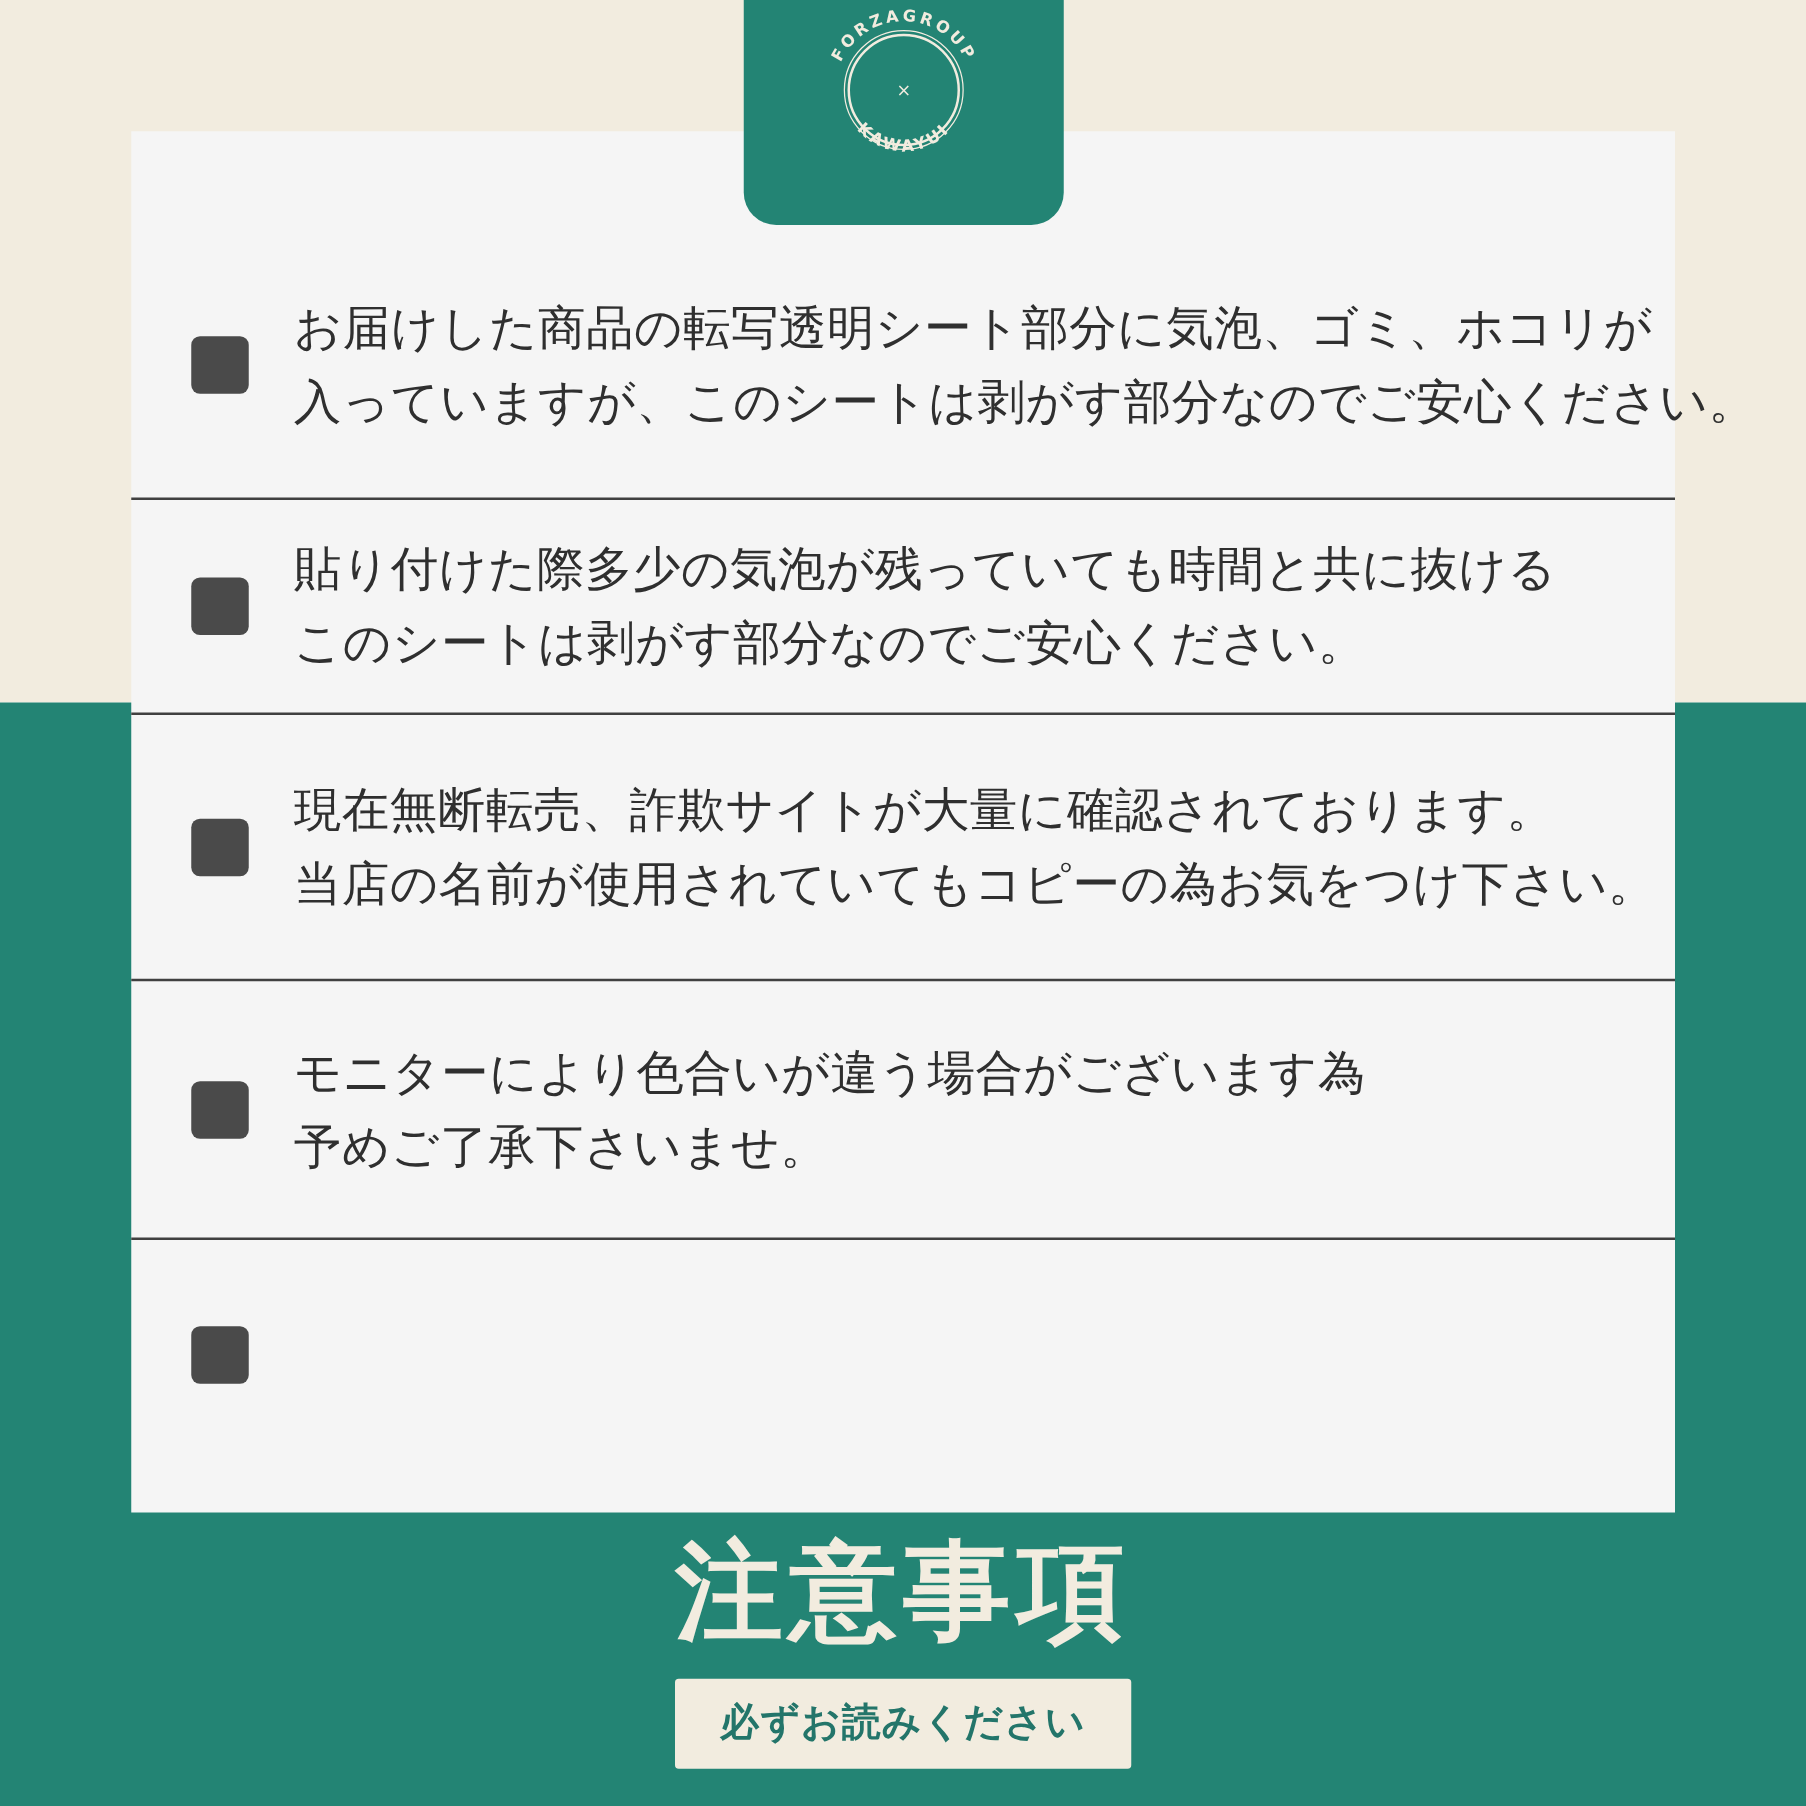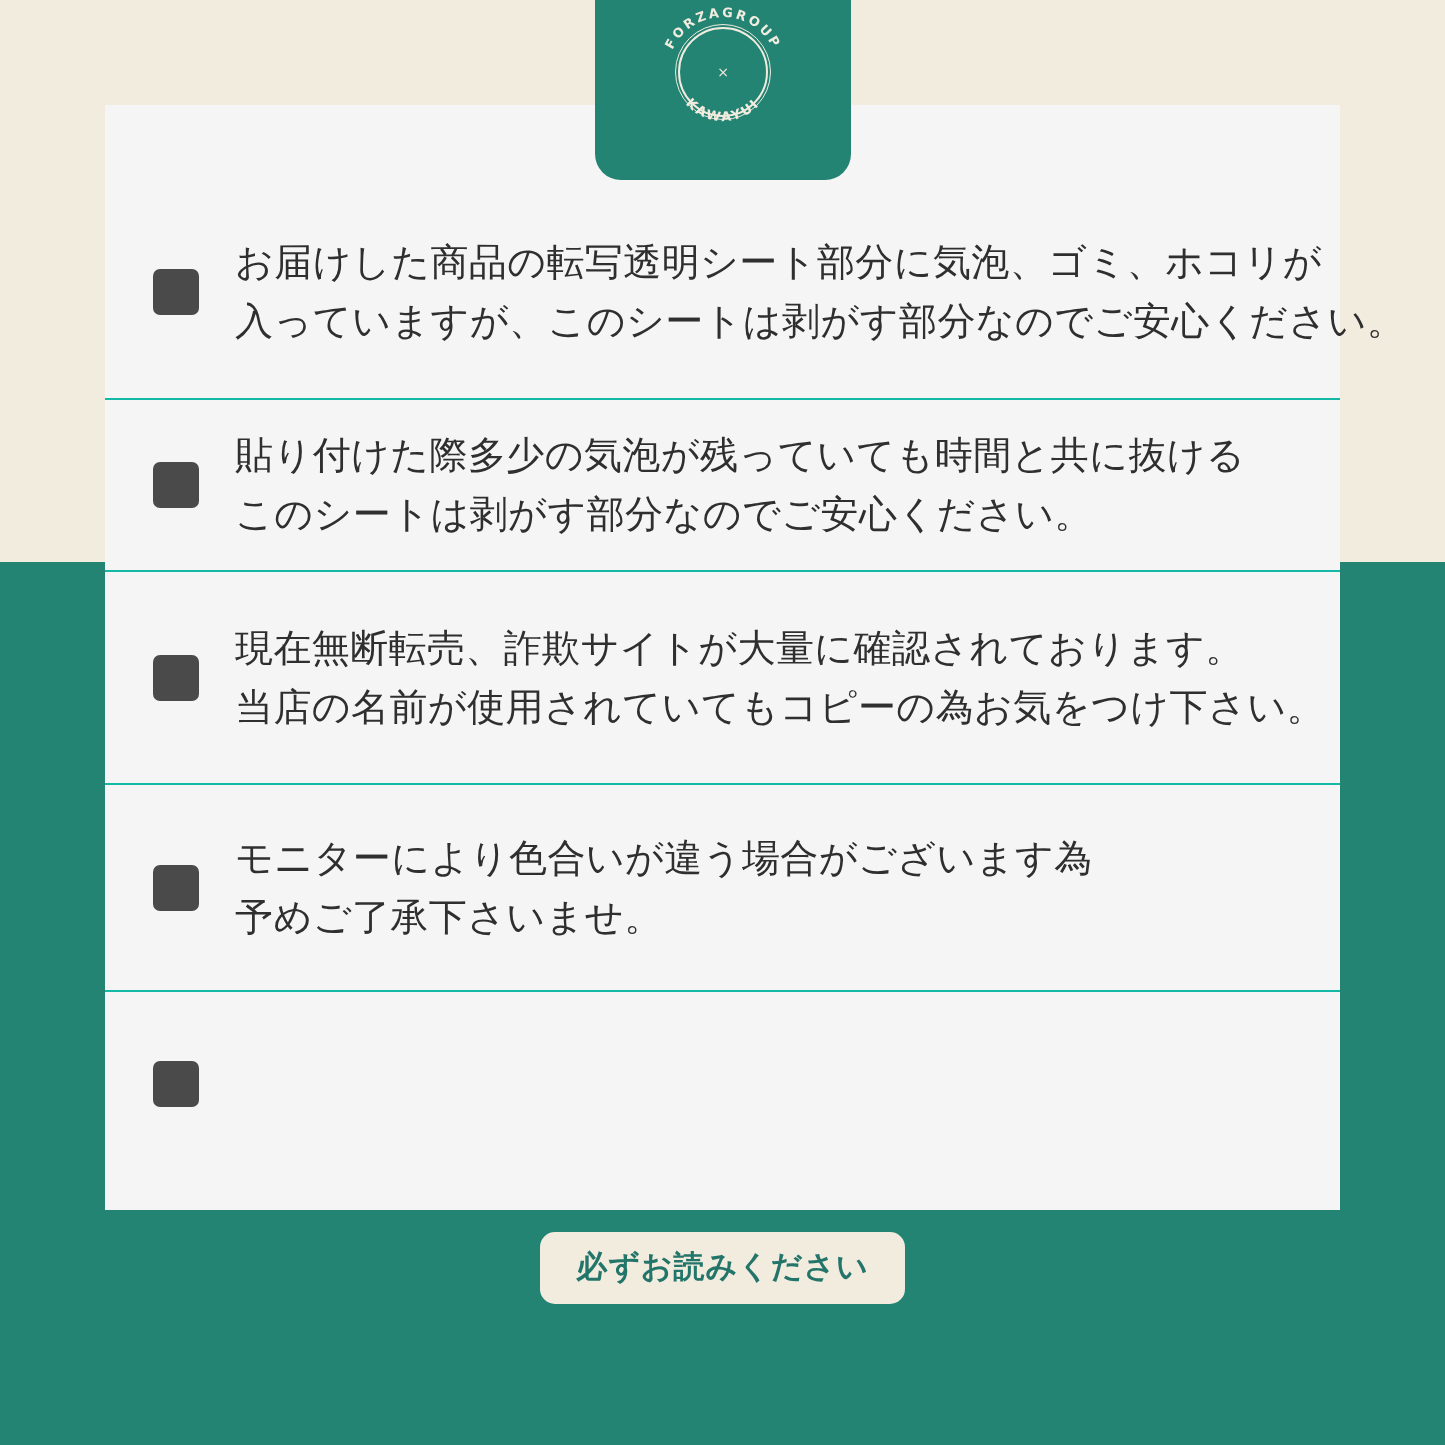--- a/index.html
+++ b/index.html
@@ -76,21 +76,21 @@
     height: 100%;
     display: flex;
     flex-direction: column;
   }
 
   .row {
     display: flex;
     align-items: center;
     box-sizing: border-box;
     padding: 0 40px 0 48px;
-    border-bottom: 2px solid #14b8a6;
+    border-bottom: 2px solid #404040;
   }
   .row:last-child {
     border-bottom: none;
   }
 
   .row-1 { height: 295px; padding-top: 80px; align-items: center; }
   .row-2 { height: 172px; }
   .row-3 { height: 207px; }
   .row-4 { height: 213px; }
   .row-5 { height: 183px; }
@@ -135,21 +135,21 @@
     line-height: 1.1;
   }
   .footer-pill {
     margin-top: 22px;
     background: #f2ecdf;
     color: #23756a;
     font-size: 31px;
     font-weight: bold;
     letter-spacing: 0.03em;
     padding: 14px 36px 16px 36px;
-    border-radius: 15px;
+    border-radius: 3px;
   }
 </style>
 </head>
 <body>
 
 <div id="page">
 
   <div class="bg-top"></div>
   <div class="bg-bottom"></div>
 
@@ -207,16 +207,17 @@
       </div>
 
       <div class="row row-5">
         <div class="bullet"></div>
       </div>
 
     </div>
   </div>
 
   <div class="footer">
+    <div class="footer-title">注意事項</div>
     <div class="footer-pill">必ずお読みください</div>
   </div>
 
 </div>
 
 </body></html>

